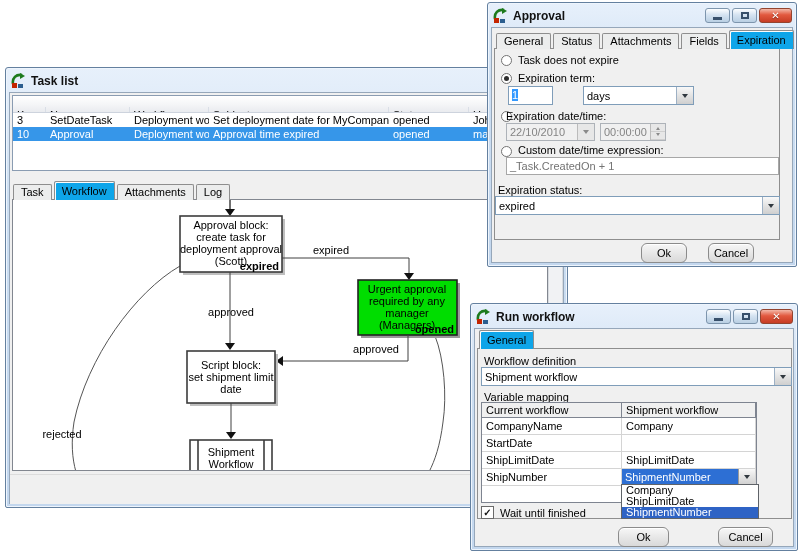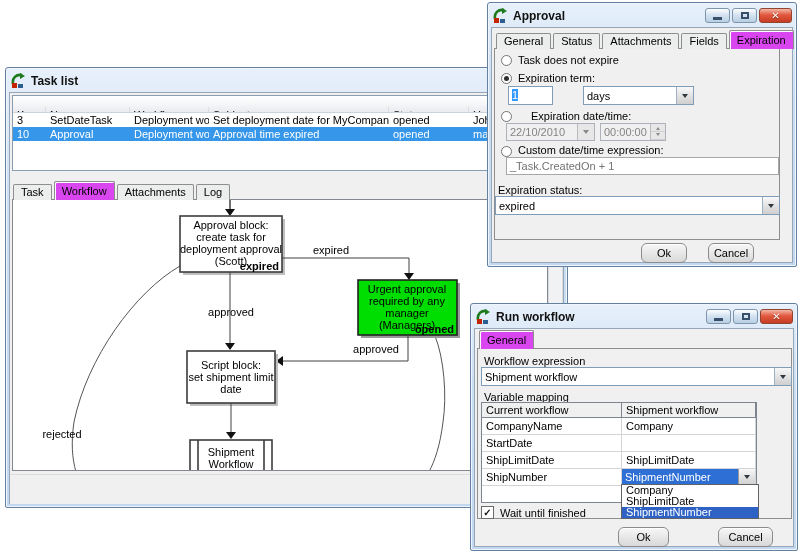--- a/index.html
+++ b/index.html
@@ -22,21 +22,21 @@
   .lv-grid { display:grid; grid-template-columns:33px 84px 79px 180px 80px 1fr; }
   .lv-head { height:17px; background:linear-gradient(#ffffff,#f4f5f7 55%,#e9ebef); border-bottom:1px solid #cdd3dd; }
   .lv-head .c { font-size:11px; padding:2px 4px 0; border-right:1px solid #d9dee6; white-space:nowrap; overflow:hidden;margin-top:11px; }
   .lv-row { height:14px; font-size:11px; }
   .lv-row .c { padding:0 4px; white-space:nowrap; overflow:hidden; line-height:14px; }
   .lv-row.sel { background:#3696e9; color:#fff; }
 
   
   .tabs { position:absolute; display:flex; align-items:flex-end; height:19px; z-index:3; }
   .tab { height:16px; line-height:15px; padding:0 7px; font-size:11px; background:#eceded; border:1px solid #8e8e8e; border-bottom:none; border-radius:2px 2px 0 0; margin-right:2px; white-space:nowrap; }
-  .tab.active { height:19px; line-height:19px; background:#d946ef; box-shadow:inset 1px 1px 0 #fbfbfb; position:relative; }
+  .tab.active { height:19px; line-height:19px; background:#0ea5e9; box-shadow:inset 1px 1px 0 #fbfbfb; position:relative; }
   .tabpage { position:absolute; background:#f0f0f0; border:1px solid #8e8e8e; z-index:1; }
 
   
   .lbl { position:absolute; font-size:11px; white-space:nowrap; color:#000; }
   .textbox { position:absolute; background:#fff; border:1px solid #7f9db9; font-size:11px; padding:2px 3px; white-space:nowrap; overflow:hidden; }
   .selspan { background:#3399ff; color:#fff; }
   .combo { position:absolute; background:#fff; border:1px solid #7f9db9; font-size:11px; display:flex; align-items:center; padding-left:3px; overflow:hidden; }
   .combo .cval { white-space:nowrap; overflow:hidden; flex:1 1 auto; }
   .arrowbtn { margin-left:auto; width:17px; align-self:stretch; flex:0 0 17px; background:linear-gradient(#f8f8f8,#dfdfdf 60%,#cfcfcf); border-left:1px solid #9db0c4; display:flex; align-items:center; justify-content:center; }
   .tri-down { width:0; height:0; border:3px solid transparent; border-top:4px solid #30383f; margin-top:3px; }
@@ -231,21 +231,21 @@
       <div class="lbl" style="left:26px; top:44px; z-index:2;">Expiration term:</div>
       <div class="textbox" style="left:16px; top:58px; width:45px; height:19px; z-index:2;"><span class="selspan">1</span></div>
       <div class="combo" style="left:66px; top:58px; width:111px; height:19px; z-index:2;margin-left:25px;">
         <span class="cval">days</span>
         <span class="arrowbtn">
             <span class="tri-down"></span>
           </span>
       </div>
 
       <div class="radio" style="left:9px; top:83px; z-index:2;"></div>
-      <div class="lbl" style="left:39px; top:82px; z-index:2;">Expiration date/time:</div>
+      <div class="lbl" style="left:14px; top:82px; z-index:2;">Expiration date/time:</div>
       <div class="combo disabled" style="left:14px; top:95px; width:89px; height:18px; z-index:2;">
         <span class="cval">22/10/2010</span>
         <span class="arrowbtn">
             <span class="tri-down"></span>
           </span>
       </div>
       <div class="combo disabled" style="left:108px; top:95px; width:66px; height:18px; z-index:2;">
         <span class="cval">00:00:00</span>
         <span class="spin">
             <span class="spinbtn">
@@ -294,21 +294,21 @@
             <span>✕</span>
           </div>
       </div>
     </div>
     <div class="client">
       <div class="tabs" style="left:4px; top:1px;">
         <div class="tab active">General</div>
       </div>
       <div class="tabpage" style="left:2px; top:19px; width:315px; height:171px;"></div>
 
-      <div class="lbl" style="left:9px; top:26px; z-index:2;">Workflow expression</div>
+      <div class="lbl" style="left:9px; top:26px; z-index:2;">Workflow definition</div>
       <div class="combo" style="left:6px; top:38px; width:311px; height:19px; z-index:2;">
         <span class="cval">Shipment workflow</span>
         <span class="arrowbtn">
             <span class="tri-down"></span>
           </span>
       </div>
 
       <div class="lbl" style="left:9px; top:62px; z-index:2;">Variable mapping</div>
       <div class="vmtable" style="left:6px; top:73px; width:276px; height:101px; z-index:2;">
         <div class="vm-grid vm-head">

